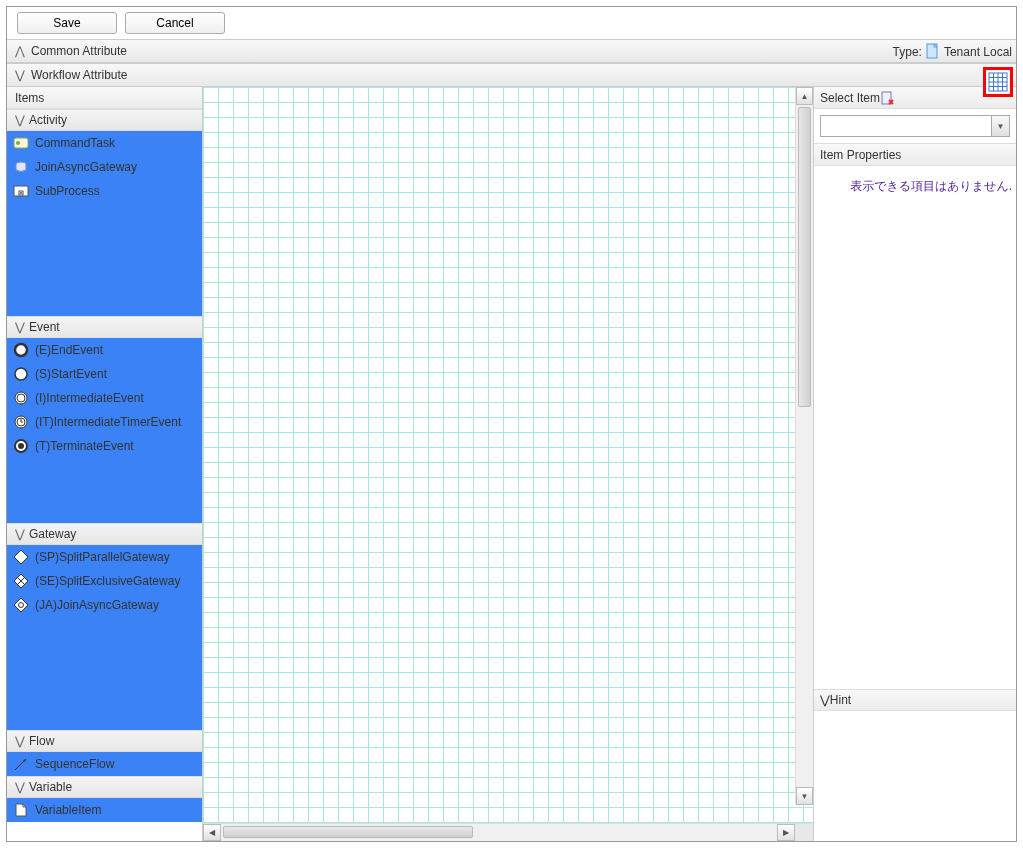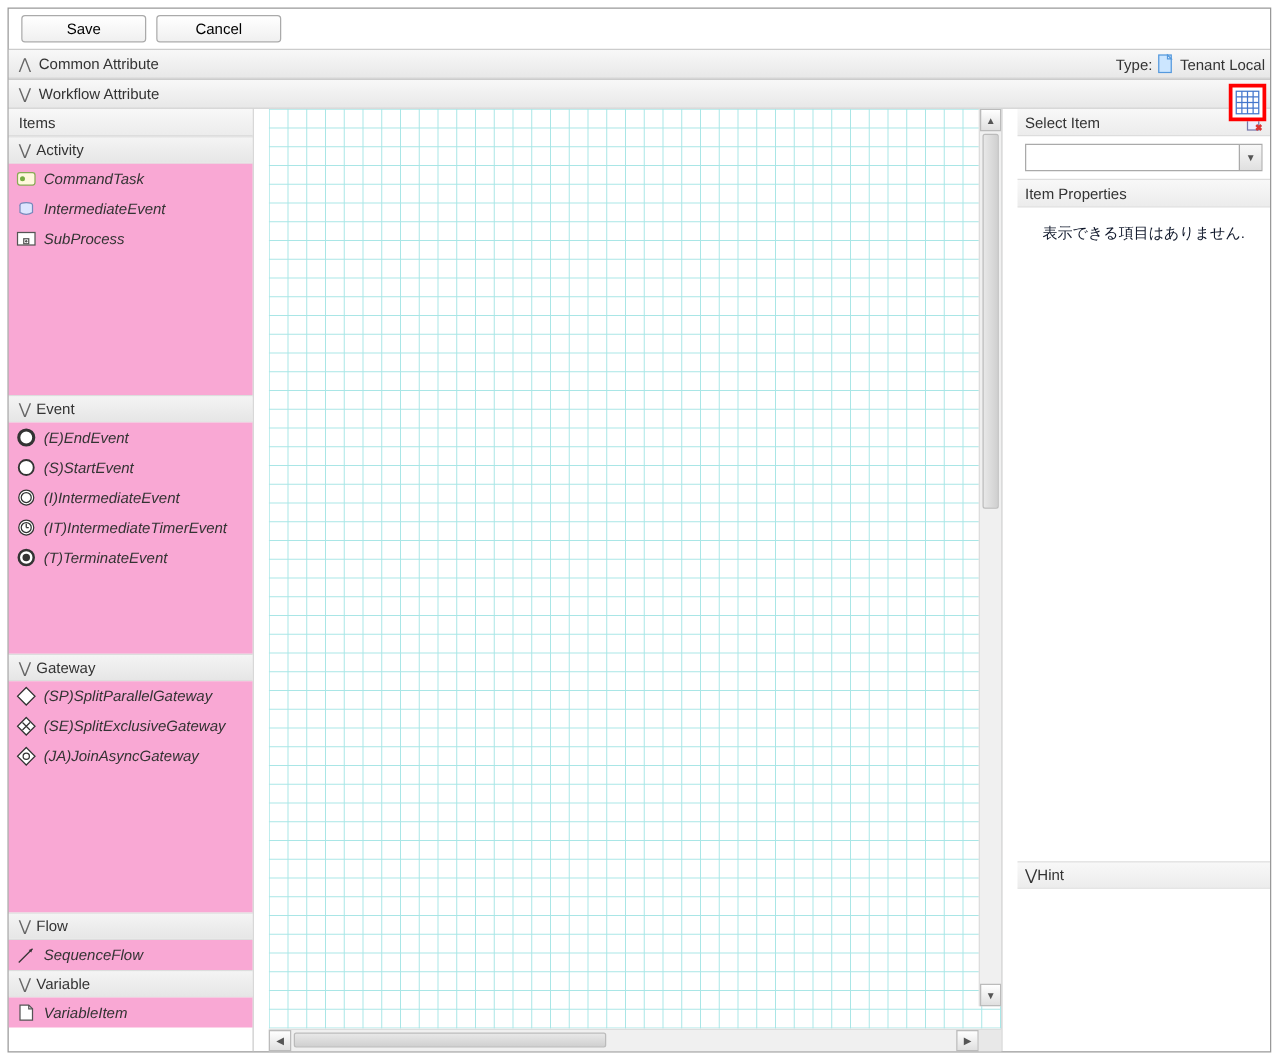--- a/index.html
+++ b/index.html
@@ -4,55 +4,55 @@
 <style>
 * { box-sizing: border-box; margin: 0; padding: 0; }
 body { font-family: Arial, sans-serif; font-size: 12px; color: #333; background: #fff; }
 .app { border: 1px solid #999; width: 1011px; height: 836px; margin: 6px; display: flex; flex-direction: column; position: relative; }
 .toolbar { padding: 5px 10px; display: flex; gap: 8px; }
 .btn { width: 100px; height: 22px; background: linear-gradient(#fff,#f0f0f0); border: 1px solid #aaa; border-radius: 3px; cursor: pointer; font-size: 12px; }
 .section-bar { height: 24px; background: linear-gradient(#f8f8f8,#e8e8e8); border-top: 1px solid #ccc; border-bottom: 1px solid #ccc; display: flex; align-items: center; padding: 0 8px; font-size: 12px; position: relative; }
 .section-bar .chev { width: 12px; display: inline-block; color: #666; margin-right: 4px; }
 .type-info { position: absolute; right: 4px; display: flex; align-items: flex-end; gap: 4px; font-size: 12px; }
 .doc-icon { width: 14px; height: 16px; display: inline-block; }
-.main { flex: 1; display: flex; min-height: 0; gap: 12px; }
+.main { flex: 1; display: flex; min-height: 0; }
 .left-panel { width: 196px; border-right: 1px solid #ccc; display: flex; flex-direction: column; }
 .panel-header { height: 22px; background: linear-gradient(#f8f8f8,#ececec); border-bottom: 1px solid #ddd; display: flex; align-items: center; padding: 0 8px; font-size: 12px; }
 .category-bar { height: 22px; background: linear-gradient(#f4f4f4,#e6e6e6); border-top: 1px solid #ddd; border-bottom: 1px solid #ddd; display: flex; align-items: center; padding: 0 8px; font-size: 12px; cursor: pointer; }
 .category-bar .chev { width: 12px; display: inline-block; color: #666; margin-right: 2px; }
-.item-list { background: #f9a8d4; font-style: italic; }
+.item-list { background: #3b82f6; }
 .palette-item { height: 24px; display: flex; align-items: center; padding: 0 6px; gap: 6px; cursor: pointer; }
 .picon { width: 16px; height: 16px; display: flex; align-items: center; justify-content: center; flex-shrink: 0; }
 .activity-list { height: 185px; }
 .event-list { height: 185px; }
 .gateway-list { height: 185px; }
 .canvas-area { flex: 1; position: relative; border-right: 1px solid #ccc; display: flex; flex-direction: column; }
 .canvas-scroll { flex: 1; overflow: hidden; position: relative; }
 .canvas-grid { width: 100%; height: 100%; background-color: #fff; background-image: linear-gradient(#a8e6e6 1px, transparent 1px), linear-gradient(90deg, #a8e6e6 1px, transparent 1px); background-size: 15px 15px; }
 .vscroll { position: absolute; right: 0; top: 0; bottom: 18px; width: 18px; background: #f0f0f0; border-left: 1px solid #ddd; }
 .vscroll-up, .vscroll-down { height: 18px; background: linear-gradient(#fff,#e0e0e0); border: 1px solid #bbb; display: flex; align-items: center; justify-content: center; cursor: pointer; font-size: 8px; color: #555; }
 .vscroll-down { position: absolute; bottom: 0; left: 0; right: 0; }
 .vscroll-up { position: absolute; top: 0; left: 0; right: 0; }
 .vscroll-thumb { position: absolute; top: 20px; left: 2px; right: 2px; height: 300px; background: linear-gradient(90deg,#e8e8e8,#d0d0d0); border: 1px solid #bbb; border-radius: 2px; }
 .hscroll { height: 18px; background: #f0f0f0; border-top: 1px solid #ddd; position: relative; }
 .hscroll-left, .hscroll-right { width: 18px; height: 100%; background: linear-gradient(#fff,#e0e0e0); border: 1px solid #bbb; display: flex; align-items: center; justify-content: center; cursor: pointer; font-size: 8px; color: #555; position: absolute; top: 0; }
 .hscroll-left { left: 0; }
 .hscroll-right { right: 18px; }
 .hscroll-thumb { position: absolute; top: 2px; left: 20px; height: 12px; width: 250px; background: linear-gradient(#e8e8e8,#d0d0d0); border: 1px solid #bbb; border-radius: 2px; }
 .hscroll-corner { position: absolute; right: 0; top: 0; width: 18px; height: 100%; background: #e8e8e8; }
 .right-panel { width: 202px; display: flex; flex-direction: column; }
-.select-bar { height: 22px; background: linear-gradient(#f8f8f8,#ececec); border-bottom: 1px solid #ddd; display: flex; align-items: center; justify-content: space-between; padding: 0 6px; font-size: 12px; }
+.select-bar { height: 22px; background: linear-gradient(#f8f8f8,#ececec); border-bottom: 1px solid #ddd; display: flex; align-items: center; justify-content: flex-start; padding: 0 6px; font-size: 12px; }
 .del-icon { width: 14px; height: 14px; cursor: pointer; }
 .select-body { padding: 6px; border-bottom: 1px solid #ddd; }
 .combo { width: 100%; height: 22px; border: 1px solid #aaa; background: #fff; display: flex; }
 .combo-drop { width: 18px; background: linear-gradient(#f8f8f8,#e0e0e0); border-left: 1px solid #aaa; display: flex; align-items: center; justify-content: center; font-size: 8px; color: #555; }
 .prop-header { height: 22px; background: linear-gradient(#f8f8f8,#ececec); border-bottom: 1px solid #ddd; display: flex; align-items: center; padding: 0 6px; }
 .prop-cols { display: flex; height: 22px; border-bottom: 1px solid #ddd; }
 .pcol { flex: 1; background: linear-gradient(#f8f8f8,#ececec); border-right: 1px solid #ddd; display: flex; align-items: center; padding: 0 6px; font-size: 12px; }
-.prop-body { flex: 1; padding: 12px 16px; text-align: center; font-size: 12px; color: #0f172a; }
+.prop-body { flex: 1; padding: 12px 4px; text-align: right; font-size: 12px; color: #4c1d95; }
 .spacer { flex: 1; }
 .hint-bar { height: 22px; background: linear-gradient(#f8f8f8,#ececec); border-top: 1px solid #ddd; border-bottom: 1px solid #ddd; display: flex; align-items: center; padding: 0 6px; }
 .hint-body { height: 130px; }
 .highlight-box { position: absolute; border: 3px solid #ff0000; width: 30px; height: 30px; right: 3px; top: 60px; display: flex; align-items: center; justify-content: center; background: #fff; z-index: 10; }
 .grid-icon-btn { width: 20px; height: 20px; cursor: pointer; }
 </style>
 </head>
 <body>
 
 <div class="app">
@@ -116,21 +116,21 @@
             </span>
           <span>CommandTask</span>
         </div>
         <div class="palette-item">
           <span class="picon">
               <svg width="16" height="16">
                 <ellipse cx="8" cy="5" rx="5" ry="2" fill="#dde6ff" stroke="#7788bb"></ellipse>
                 <path d="M3 5 L3 11 Q8 14 13 11 L13 5" fill="#dde6ff" stroke="#7788bb"></path>
               </svg>
             </span>
-          <span>IntermediateEvent</span>
+          <span>JoinAsyncGateway</span>
         </div>
         <div class="palette-item">
           <span class="picon">
               <svg width="16" height="16">
                 <rect x="1" y="3" width="14" height="10" fill="#fff" stroke="#555"></rect>
                 <rect x="6" y="8" width="4" height="4" fill="#fff" stroke="#555"></rect>
                 <line x1="8" y1="9" x2="8" y2="11" stroke="#555"></line>
                 <line x1="7" y1="10" x2="9" y2="10" stroke="#555"></line>
               </svg>
             </span>

